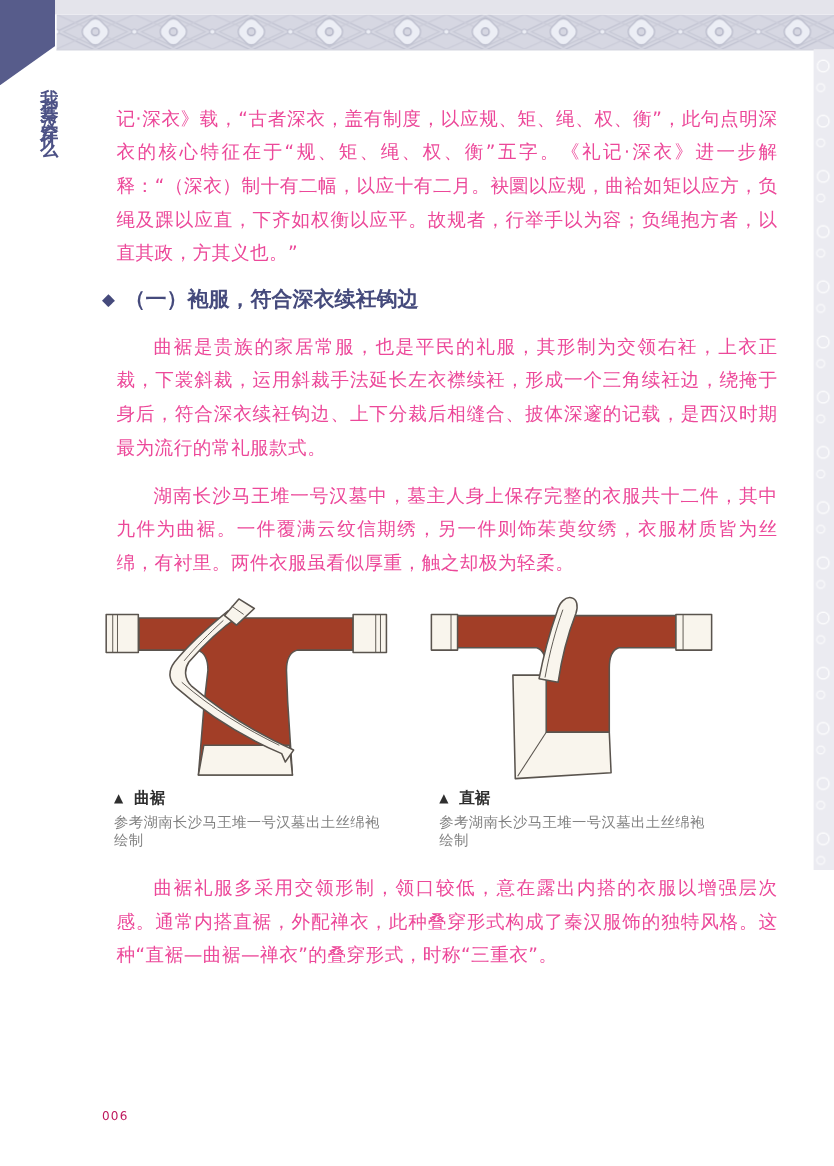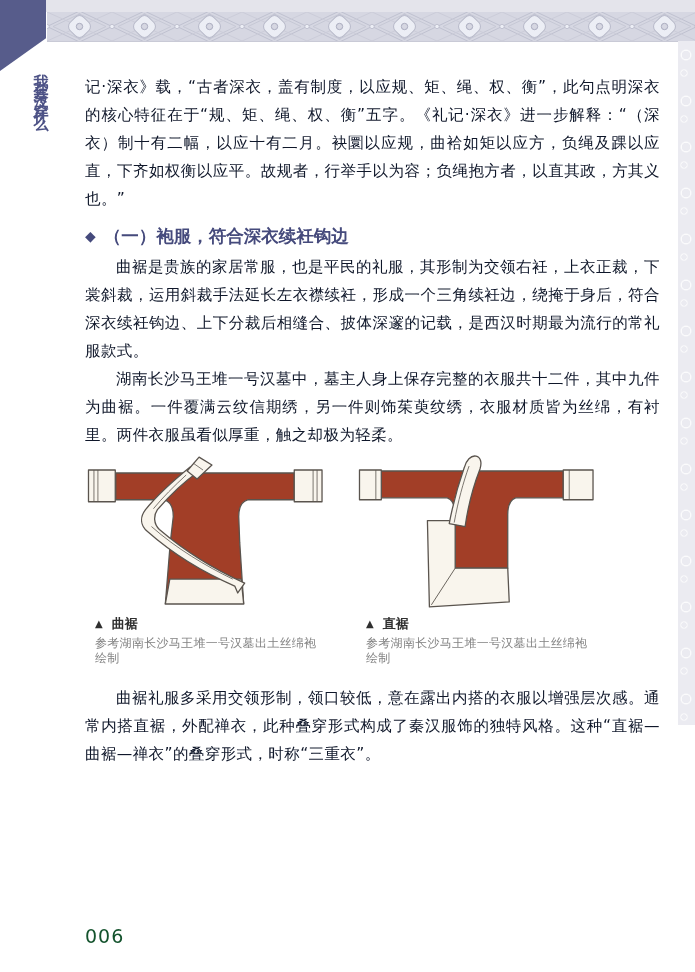--- a/index.html
+++ b/index.html
@@ -19,39 +19,39 @@
 
   
   .right-strip{position:absolute;right:0;top:41px;width:17px;height:684px;background-color:#ebebf1;
      background-image:
        radial-gradient(circle at 8px 14px, rgba(255,255,255,0) 4px, rgba(255,255,255,.9) 4.6px, rgba(255,255,255,0) 6px),
        radial-gradient(circle at 6px 32px, rgba(255,255,255,0) 2.4px, rgba(255,255,255,.75) 3px, rgba(255,255,255,0) 4.4px);
      background-size:17px 46px;}
 
   
   .main{position:absolute;left:85px;top:73px;width:575px;}
-  p.body{margin:0;font-size:15.5px;line-height:28px;color:#0f172a;text-align:justify;
+  p.body{margin:12px;font-size:15.5px;line-height:28px;color:#ec4899;text-align:justify;
          text-indent:2em;letter-spacing:.4px;}
   p.body.noindent{text-indent:0;}
   .heading{display:flex;align-items:center;gap:8px;margin:10px 0 4px 0;color:#454a7c;
            font-size:17.5px;font-weight:700;line-height:26px;}
   .heading .diamond{font-size:14px;line-height:26px;}
 
   
   .figures{display:flex;gap:33px;margin-top:4px;padding-left:2px;}
   figure{margin:0;width:238px;}
   figure svg{display:block;}
   .figcap{margin-top:6px;padding-left:8px;}
   .figcap .cap-title{display:flex;align-items:center;gap:9px;font-size:13px;font-weight:700;color:#2f2f2f;line-height:16px;}
   .figcap .tri{font-size:10px;color:#2f2f2f;}
   .figcap .cap-sub{margin-top:4px;font-size:12px;color:#828282;line-height:15px;letter-spacing:.3px;}
 
   p.final{margin-top:18px;}
 
-  .footer{position:absolute;left:85px;top:925px;font-size:19px;color:#14532d;letter-spacing:1px;}
+  .footer{position:absolute;left:85px;top:925px;font-size:10px;color:#be185d;letter-spacing:1px;}
 </style>
 </head>
 <body>
 
 <div class="page">
 
   <div class="top-strip"></div>
 
   <div class="band">
     <svg width="648" height="29">

